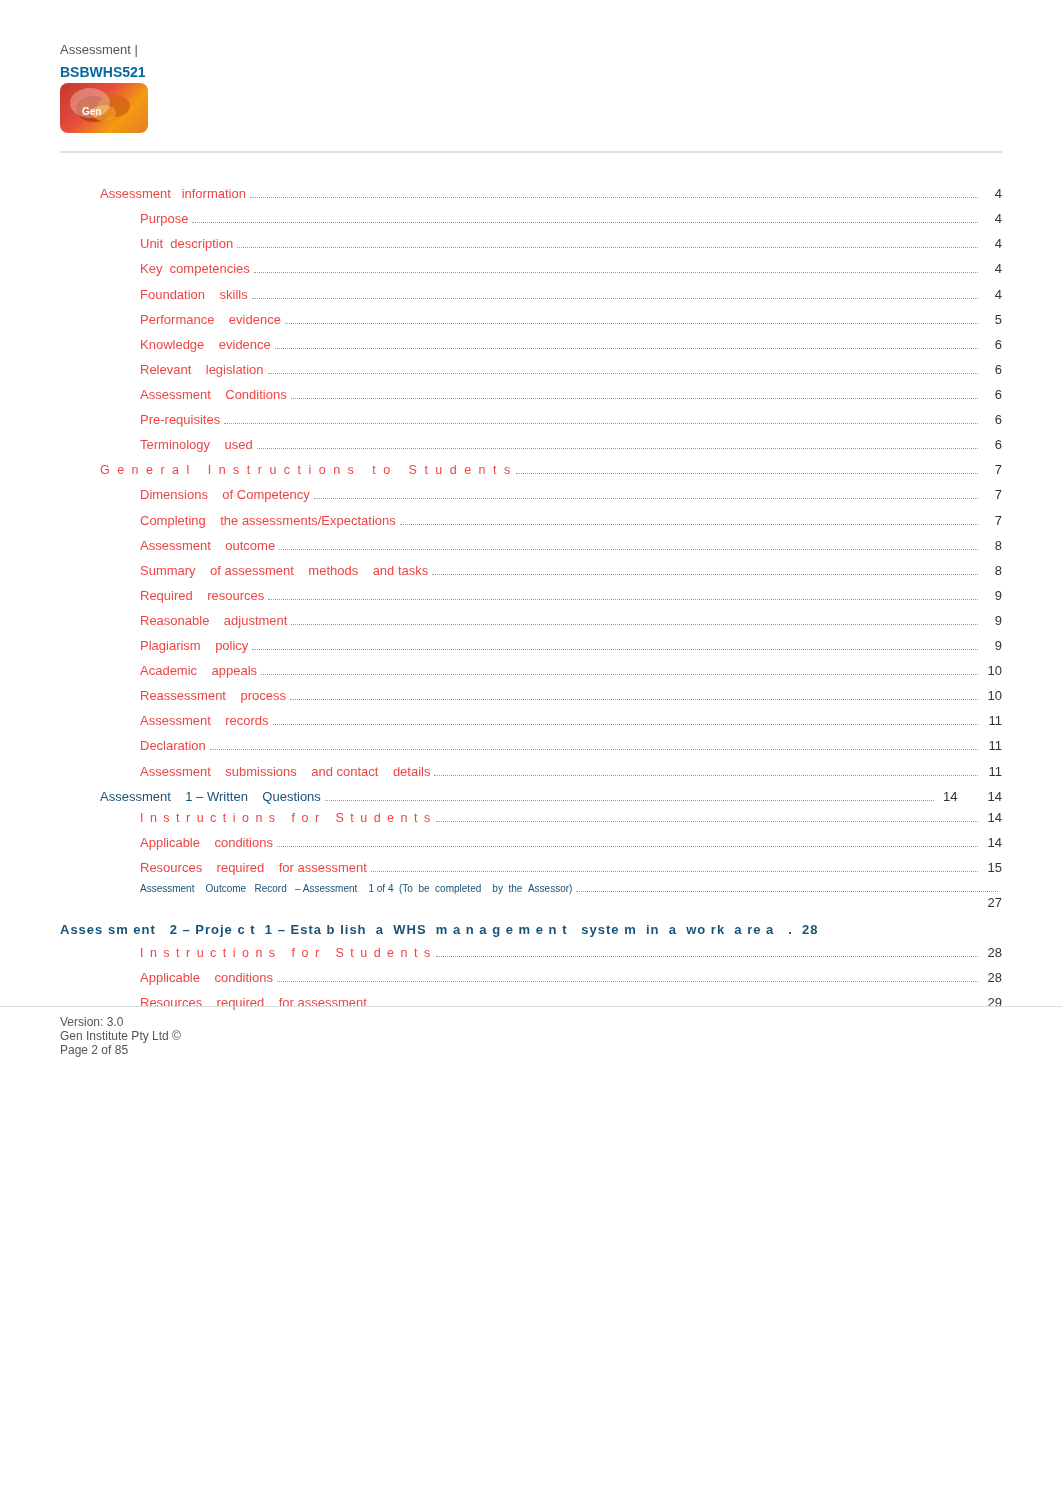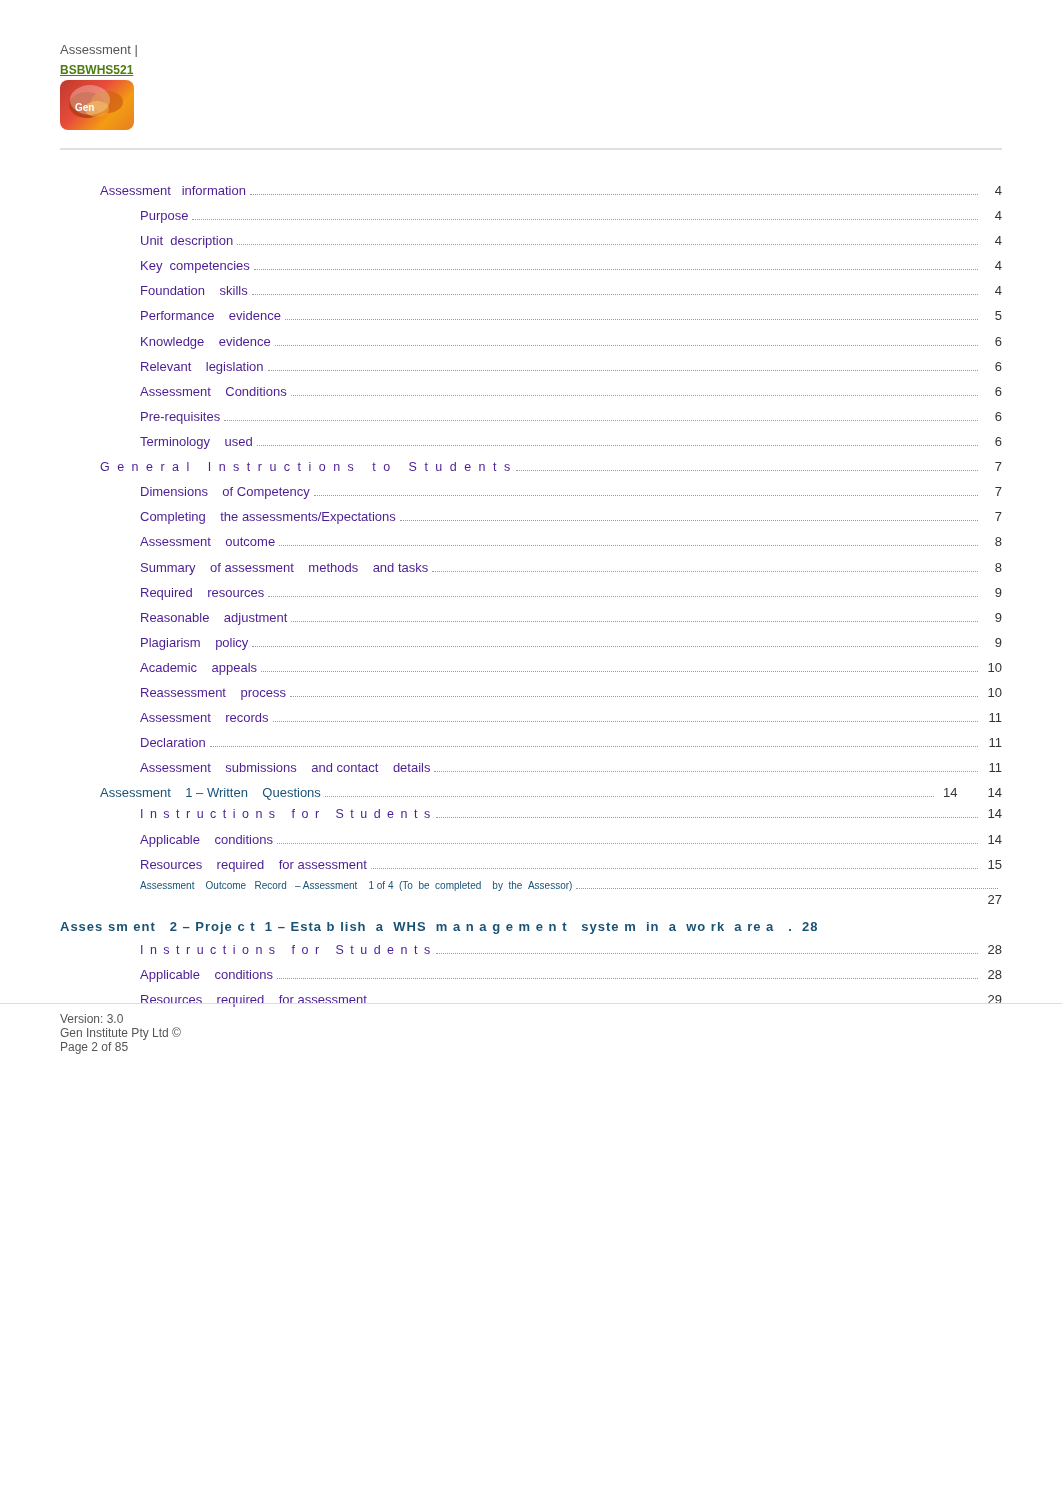--- a/index.html
+++ b/index.html
@@ -27,27 +27,26 @@
     .header-left {
       font-size: 13px;
       color: #555;
       line-height: 1.6;
     }
     .header-left .title-main {
       font-weight: normal;
       color: #555;
     }
     .header-left .title-sub {
-      color: #4d7c0f;
+      color: #0369a1;
       font-weight: bold;
-      font-size: 12px;
-      text-decoration: underline;
+      font-size: 14px;
     }
     .logo {
-      width: 74px;
+      width: 88px;
       height: 50px;
       background: linear-gradient(135deg, #c0392b 0%, #e74c3c 40%, #f39c12 70%, #e67e22 100%);
       border-radius: 8px;
       display: flex;
       align-items: center;
       justify-content: center;
       position: relative;
       overflow: hidden;
     }
     .logo::after {
@@ -76,21 +75,21 @@
       font-size: 13px;
       line-height: 1.7;
     }
     .toc-item.level1 {
       padding-left: 0px;
     }
     .toc-item.level2 {
       padding-left: 40px;
     }
     .toc-label {
-      color: #4c1d95;
+      color: #ef4444;
       white-space: nowrap;
       flex-shrink: 0;
     }
     .toc-dots {
       flex: 1;
       border-bottom: 1px dotted #999;
       margin: 0 4px;
       margin-bottom: 3px;
       min-width: 10px;
     }

